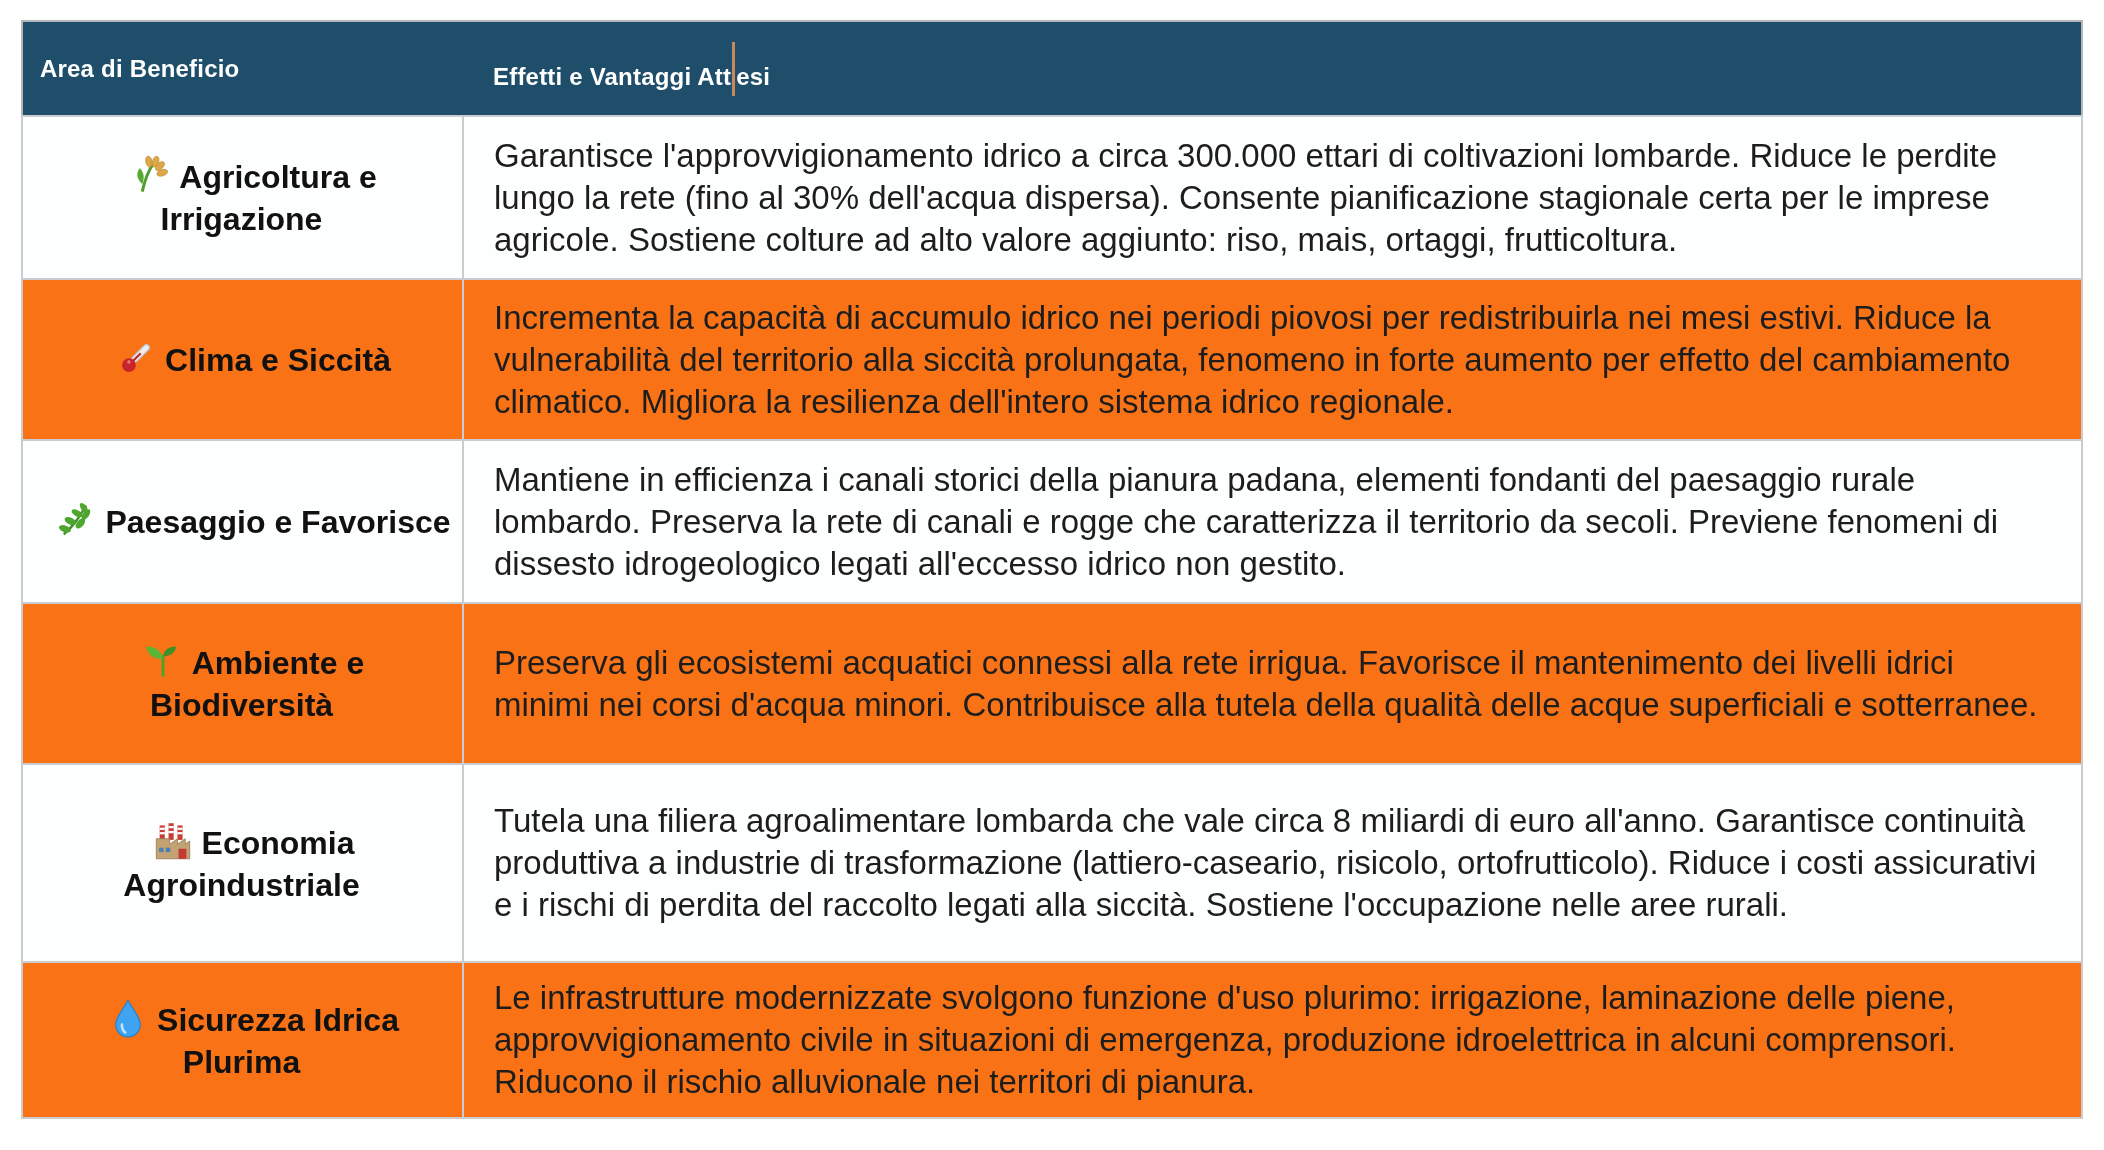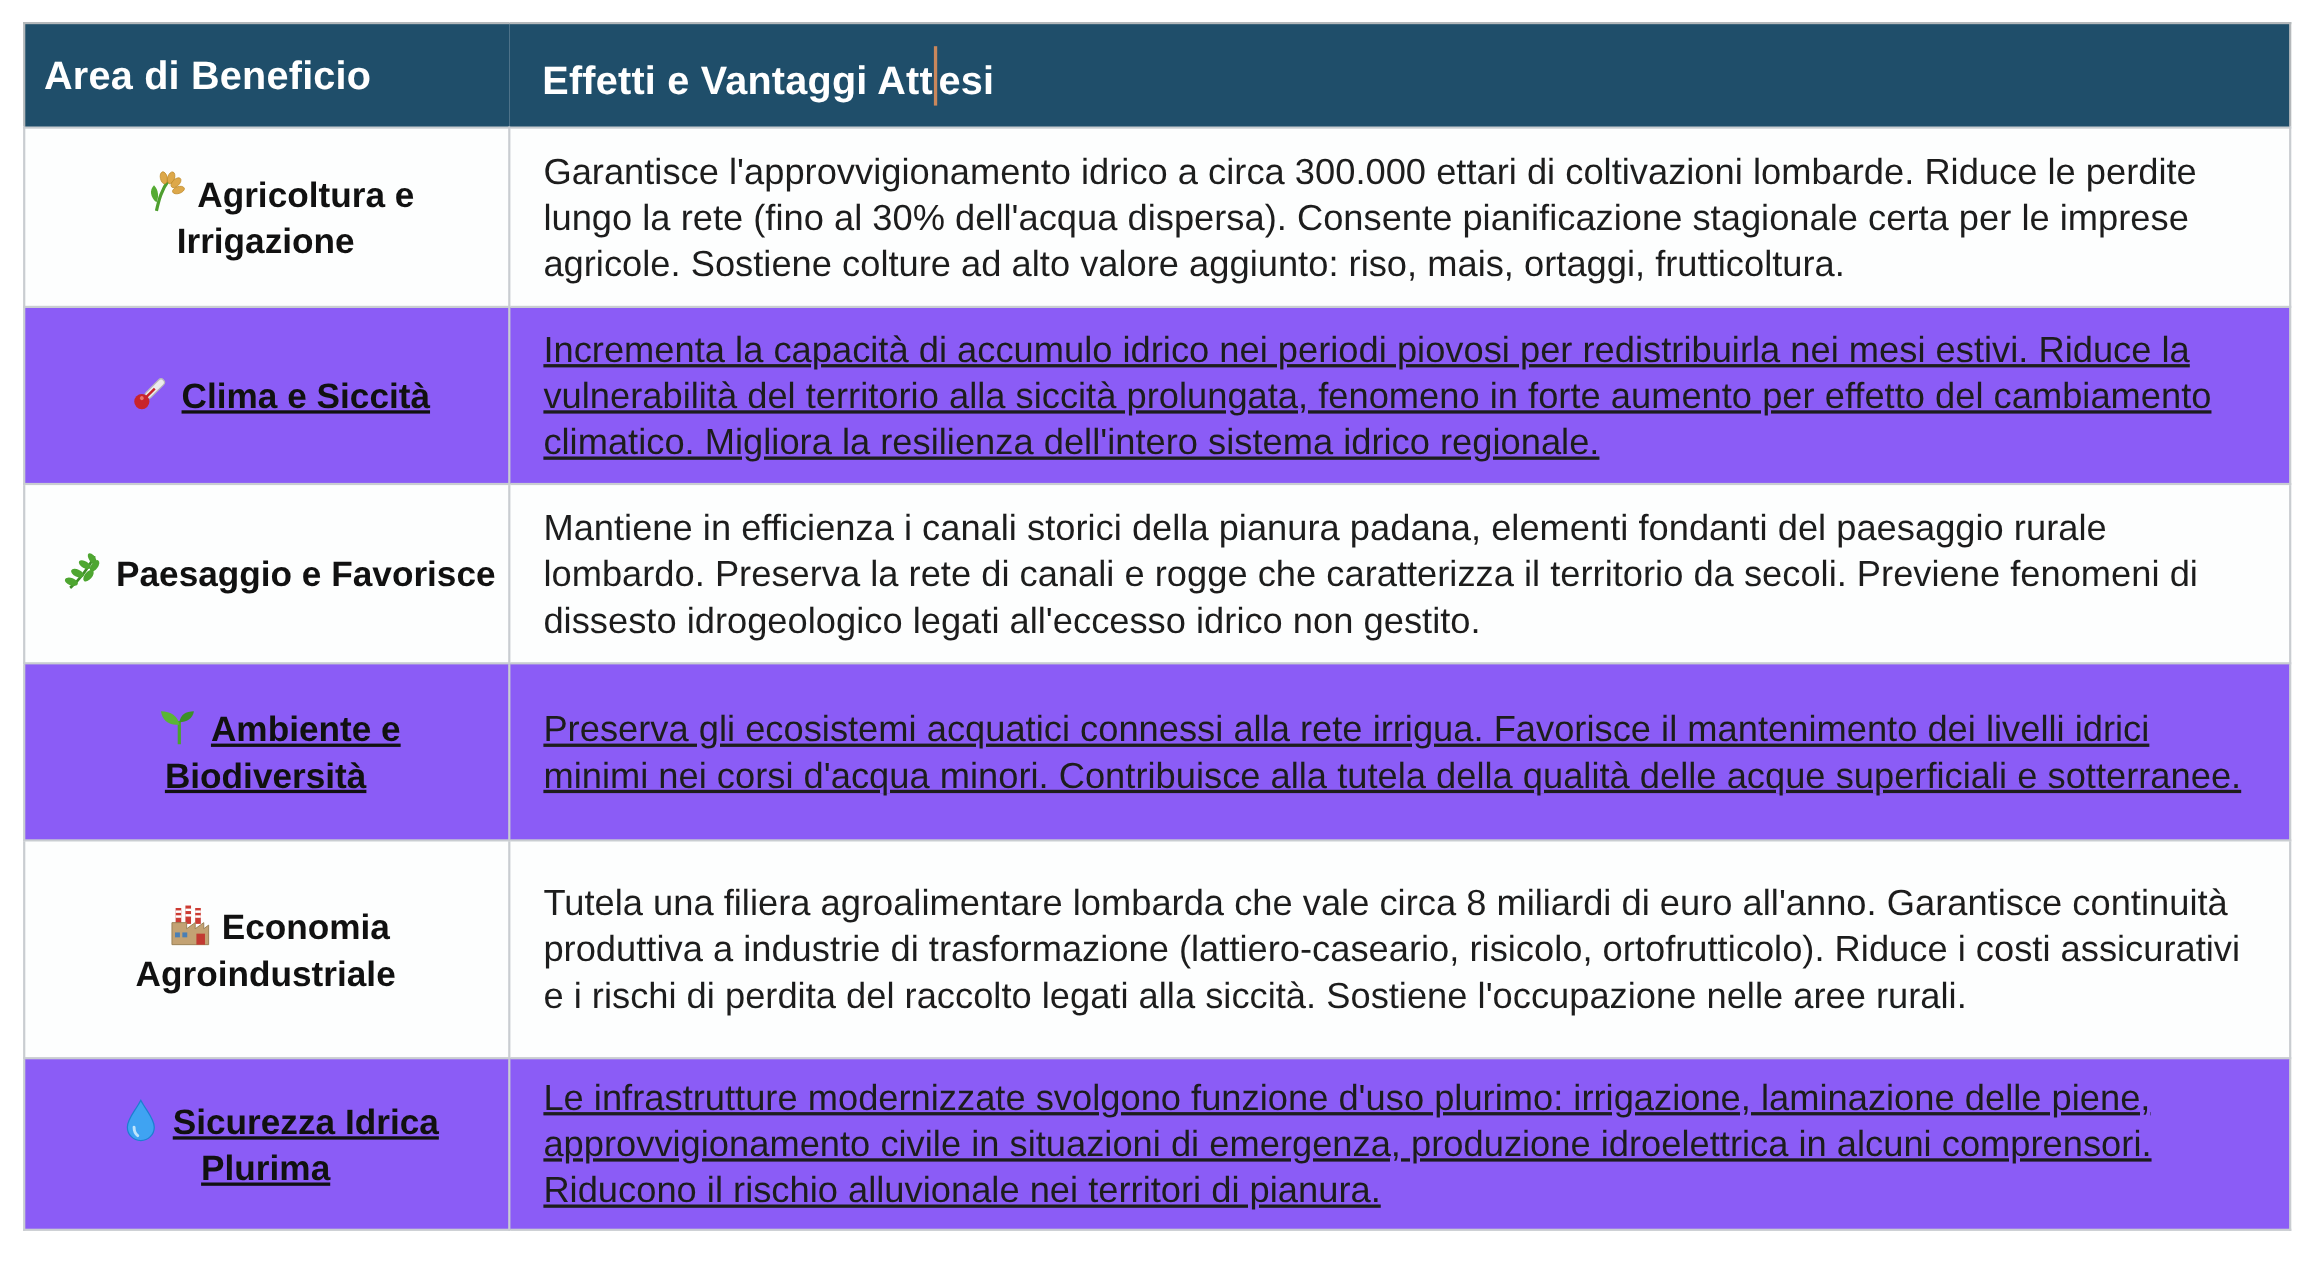--- a/index.html
+++ b/index.html
@@ -12,31 +12,31 @@
     position:absolute;left:21px;top:20px;width:2062px;
     border-collapse:collapse;table-layout:fixed;
     border:2px solid #b4b8bb;
   }
   col.c1{width:441px;}
   tr.rh{height:95px;}
   tr.r1{height:163px;} tr.r2{height:161px;} tr.r3{height:163px;}
   tr.r4{height:161px;margin-left:48px;} tr.r5{height:198px;} tr.r6{height:156px;}
   th{
     background:#1f4e6a;color:#ffffff;
-    font-size:36px;font-weight:700;text-align:left;
+    font-size:24px;font-weight:700;text-align:left;
     padding:0 24px 0 30px;border:0;vertical-align:middle;
     letter-spacing:0.2px;
   }
   th.area-h{padding-left:17px;}
   td{
     border:2px solid #c9cdd1;vertical-align:middle;
     font-size:33px;line-height:42px;color:#1d1d1d;
   }
   tr.band-a td{background:#fdfefe;}
-  tr.band-b td{background:#8b5cf6;text-decoration:underline;}
+  tr.band-b td{background:#f97316;}
   td.area{
     padding:10px 10px 10px 8px;
     font-weight:700;font-size:32px;line-height:42px;color:#111111;text-align:center;
   }
   td.area .area-inner{text-indent:24px;}
   td.effects{padding:8px 24px 8px 30px;}
   .icon{
     display:inline-block;width:40px;height:40px;
     vertical-align:-7px;margin-right:9px;text-indent:0;
   }

